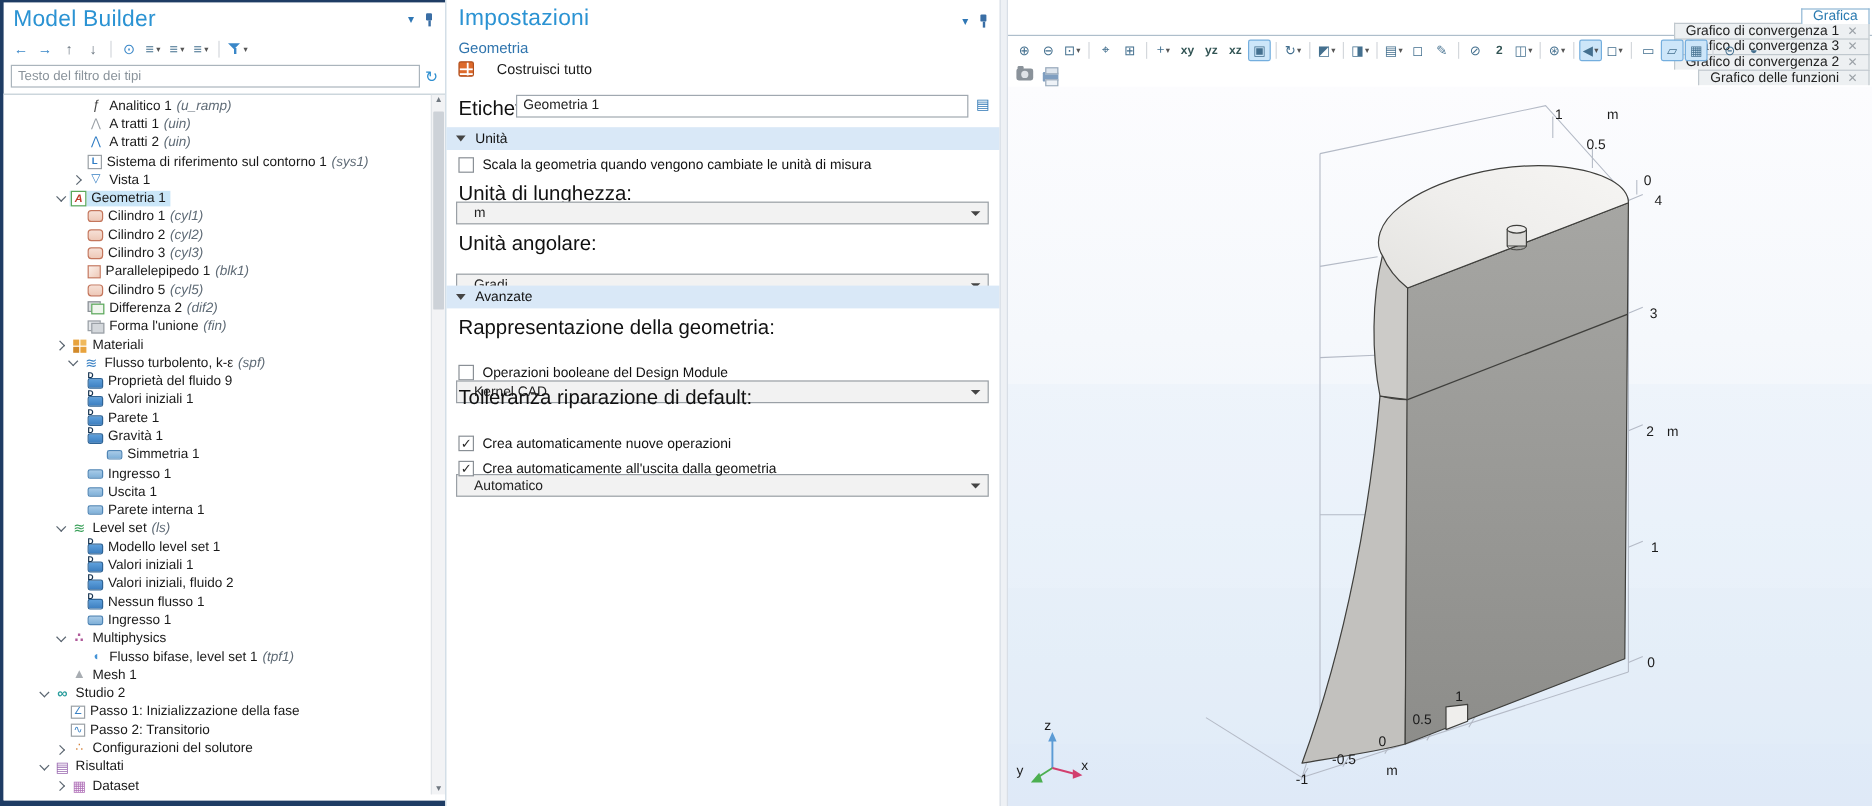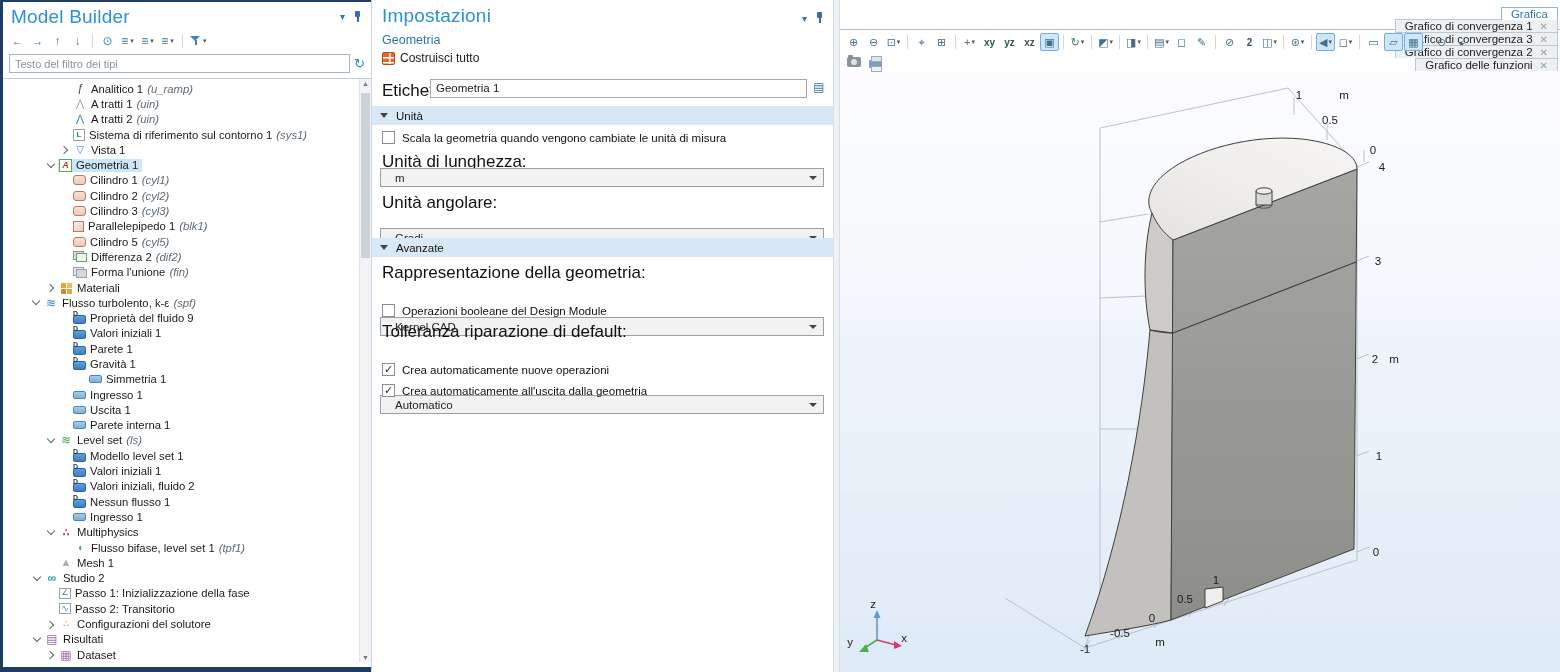--- a/index.html
+++ b/index.html
@@ -74,21 +74,21 @@
   .ic-results::before{content:"▤";color:#9a6ab0;font-size:12px;}
   .ic-dataset::before{content:"▦";color:#b070b8;font-size:12px;}
   .mb-scroll{position:absolute;right:0;top:77px;width:12px;bottom:5px;background:#f2f3f5;border-left:1px solid #e0e4e8;}
   .mb-scroll .ar{position:absolute;left:0;width:11px;text-align:center;font-size:7px;color:#707880;}
   .mb-scroll .thumb{position:absolute;left:1px;right:1px;top:14px;height:165px;background:#cdd2d8;border-radius:1px;}
 
   
   .set-panel{left:371px;width:462px;border-left:1px solid #c9d6e2;}
   .abs{position:absolute;}
   .set-sub{font-size:12.5px;color:#2f74ad;cursor:pointer;}
-  .build-btn{display:flex;align-items:center;gap:5px;font-size:12px;color:#1a1a1a;cursor:pointer;}
+  .build-btn{display:flex;gap:19px;font-size:12px;color:#1a1a1a;cursor:pointer;}
   .build-ico{width:13px;height:13px;background:
       linear-gradient(#fff,#fff) 0 4.5px/13px 1.5px no-repeat,
       linear-gradient(#fff,#fff) 0 9px/13px 1.5px no-repeat,
       linear-gradient(#fff,#fff) 6px 0/1.5px 13px no-repeat,
       #dd6a2c;border:1px solid #b14f1d;border-radius:2px;}
   .field-label{font-size:17px;color:#111;}
   .txt-input{height:19px;border:1px solid #a0a8b0;font-size:11.5px;padding:0 5px;color:#222;outline:none;width:100%;}
   .mini-btn{width:18px;height:18px;border:1px solid transparent;display:flex;align-items:center;justify-content:center;
             color:#2f77b5;font-size:12px;cursor:pointer;}
   .sec-head{height:19px;background:#d9e8f7;display:flex;align-items:center;padding:0 8px;gap:8px;cursor:pointer;
@@ -280,21 +280,21 @@
           <span class="ttag">(fin)</span>
         </span>
       </div>
       <div class="trow" style="padding-left: 42px;">
         <span class="chev right"></span>
         <span class="twrap">
           <span class="ticon ic-materials"></span>
           <span class="tlabel">Materiali</span>
         </span>
       </div>
-      <div class="trow" style="padding-left: 27px;">
+      <div class="trow" style="padding-left: 52px;">
         <span class="chev down"></span>
         <span class="twrap">
           <span class="ticon ic-fluid"></span>
           <span class="tlabel">Flusso turbolento, k-ε</span>
           <span class="ttag">(spf)</span>
         </span>
       </div>
       <div class="trow" style="padding-left: 56px;">
         <span class="chev"></span>
         <span class="twrap">

